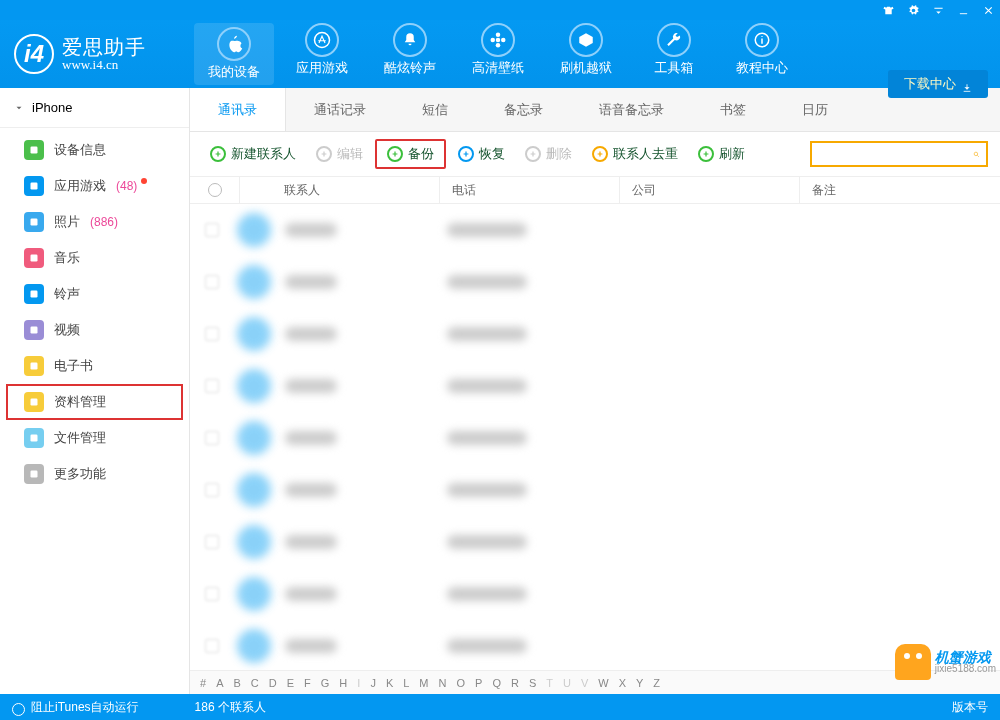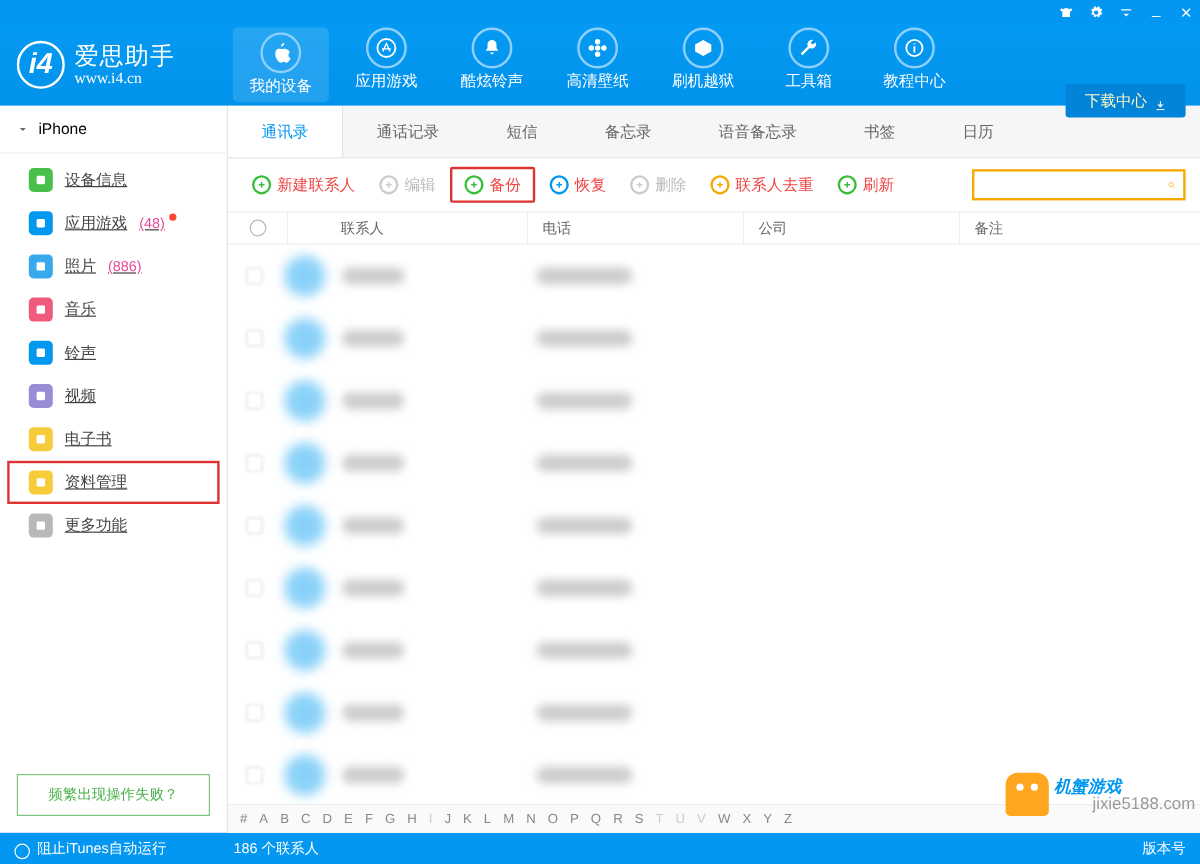--- a/index.html
+++ b/index.html
@@ -20,34 +20,34 @@
 .topitem .ic { width: 34px; height: 34px; margin: 0 auto 2px; border: 2px solid #8ed0fb; border-radius: 50%; display: flex; align-items: center; justify-content: center; }
 .topitem .ic svg { width: 18px; height: 18px; fill: #fff; }
 .topitem .tl { font-size: 13px; }
 .dlbtn { position: absolute; right: 12px; top: 30px; background: #0284d8; color: #fef9c3; font-size: 13px; padding: 5px 16px; border-radius: 3px; cursor: pointer; display: flex; align-items: flex-end; gap: 6px; margin-top: 20px;}
 
 .body { display: flex; height: 606px; }
 .sidebar { width: 190px; border-right: 1px solid #e5e5e5; display: flex; flex-direction: column; }
 .devsel { height: 40px; display: flex; align-items: center; padding: 0 14px; font-size: 13px; border-bottom: 1px solid #eee; cursor: pointer; }
 .devsel svg { width: 10px; height: 10px; fill: #666; margin-right: 8px; }
 .navlist { flex: 1; padding-top: 4px; }
-.sitem { height: 36px; display: flex; align-items: center; padding-left: 24px; font-size: 13px; color: #444; cursor: pointer; gap: 10px; position: relative; text-decoration: underline; }
+.sitem { height: 36px; display: flex; align-items: center; padding-left: 24px; font-size: 13px; color: #444; cursor: pointer; gap: 10px; position: relative; }
 .sitem .cnt { color: #ec4899; font-size: 12px; }
 .sitem .dot { width: 6px; height: 6px; background: #f43; border-radius: 50%; position: relative; top: -5px; left: -6px;}
 .sitem.hl { border: 2px solid #d33; margin: 0 6px; padding-left: 16px; }
 .sic { width: 20px; height: 20px; border-radius: 4px; display: flex; align-items: center; justify-content: center; }
 .sic svg { width: 14px; height: 14px; fill: #fff; }
 .helpbox { margin: 8px 14px 14px; border: 1px solid #7ec77e; text-align: center; padding: 8px 0; font-size: 12px; color: #4ab04a; cursor: pointer; }
 
 .main { flex: 1; display: flex; flex-direction: column; }
 .subtabs { height: 44px; background: #f6f6f6; border-bottom: 1px solid #e5e5e5; display: flex; align-items: stretch; }
 .stab { padding: 0 28px; display: flex; align-items: center; font-size: 13px; color: #666; cursor: pointer; }
 .stab.active { background: #fff; color: #0397f1; border-right: 1px solid #e5e5e5; }
 .toolbar { height: 44px; display: flex; align-items: center; padding: 0 12px; gap: 4px; }
-.tbtn { display: flex; align-items: center; gap: 5px; font-size: 13px; color: #ef4444; padding: 4px 8px; cursor: pointer; border-radius: 2px; }
+.tbtn { display: flex; align-items: center; gap: 5px; font-size: 13px; color: #14532d; padding: 4px 8px; cursor: pointer; border-radius: 2px; }
 .tbtn.dis { color: #bbb; }
 .tbtn .tic { width: 16px; height: 16px; border-radius: 50%; display: flex; align-items: center; justify-content: center; }
 .tbtn.hl { border: 2px solid #d33; padding: 4px 10px; justify-content: center;}
 .searchbox { margin-left: auto; width: 178px; height: 26px; border: 2px solid #f7a900; display: flex; align-items: center; padding: 0 6px; }
 .searchbox input { flex: 1; border: none; outline: none; font-size: 12px; }
 .searchbox svg { width: 15px; height: 15px; fill: #f7a900; }
 
 .thead { height: 28px; border-top: 1px solid #eee; border-bottom: 1px solid #eee; display: flex; align-items: center; font-size: 12px; color: #666; }
 .th { border-right: 1px solid #eee; height: 100%; display: flex; align-items: center; padding-left: 12px; }
 .th0 { width: 50px; justify-content: center; padding: 0;}
@@ -73,21 +73,21 @@
 .sbl { display: flex; align-items: flex-end; gap: 6px; }
 .sbc { margin-left: 56px; }
 .sbr { margin-left: auto; }
 
 .wm { position: absolute; right: 4px; bottom: 40px; display: flex; align-items: center; gap: 4px; }
 .wmic { width: 36px; height: 36px; background: #ffa51e; border-radius: 10px 10px 4px 4px; position: relative;}
 .wmic:before, .wmic:after { content:''; position:absolute; width:6px; height:6px; background:#fff; border-radius:50%; top:9px;}
 .wmic:before { left:9px;} .wmic:after { right:9px;}
 .wmtxt { line-height: 1; }
 .wmtxt .a { font-size: 14px; color: #0398f0; font-weight: bold; font-style: italic;}
-.wmtxt .b { font-size: 14px; color: #999; margin-left: 32px; }
+.wmtxt .b { font-size: 10px; color: #999; }
 </style>
 </head>
 <body>
 
 <div class="titlebar">
   <svg viewBox="0 0 24 24">
       <path d="M21 4l-4 2-2-2h-6l-2 2-4-2-2 4 4 2v10h14V10l4-2z"></path>
     </svg>
   <svg viewBox="0 0 24 24">
       <path d="M12 8a4 4 0 100 8 4 4 0 000-8zm9 4l2 1-1 3-2-.5-2 2 .5 2-3 1-1-2h-3l-1 2-3-1 .5-2-2-2-2 .5-1-3 2-1v-3l-2-1 1-3 2 .5 2-2-.5-2 3-1 1 2h3l1-2 3 1-.5 2 2 2 2-.5 1 3-2 1z"></path>
@@ -253,29 +253,36 @@
         </div>
         <div class="sitem hl">
           <div class="sic" style="background:#f7cc3a">
             <svg viewBox="0 0 24 24">
               <rect x="6" y="6" width="12" height="12" rx="2"></rect>
             </svg>
           </div>
           <span>资料管理</span>
         </div>
         <div class="sitem">
+          <div class="sic" style="background:#76cef0">
+            <svg viewBox="0 0 24 24">
+              <rect x="6" y="6" width="12" height="12" rx="2"></rect>
+            </svg>
+          </div>
+          <span>文件管理</span>
+        </div>
+        <div class="sitem">
           <div class="sic" style="background:#b8b8b8">
             <svg viewBox="0 0 24 24">
               <rect x="6" y="6" width="12" height="12" rx="2"></rect>
             </svg>
           </div>
           <span>更多功能</span>
         </div>
       </div>
-    <div class="helpbox">频繁出现操作失败？</div>
   </div>
 
   <div class="main">
     <div class="subtabs" id="subtabs">
         <div class="stab active">通讯录</div>
         <div class="stab">通话记录</div>
         <div class="stab">短信</div>
         <div class="stab">备忘录</div>
         <div class="stab">语音备忘录</div>
         <div class="stab">书签</div>

